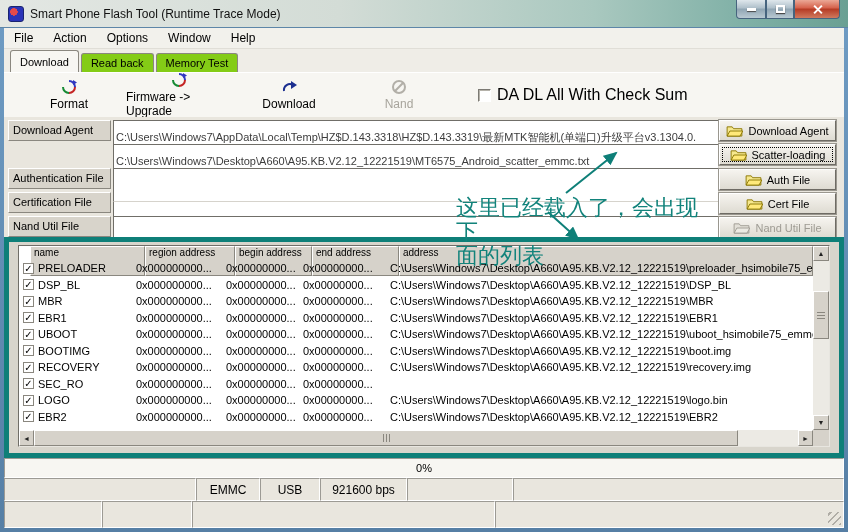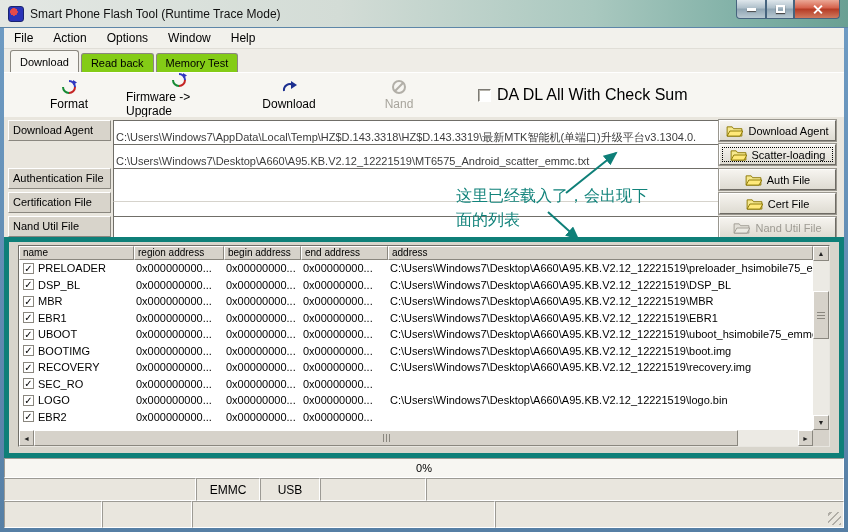--- a/index.html
+++ b/index.html
@@ -54,27 +54,27 @@
     font-size:11px; padding:16px 2px; color:#3c3c3c; }
   .sidecol { position:absolute; left:719px; top:117px; width:119px; }
   .side-btn { position:absolute; left:0; width:117px; height:21px; display:flex; align-items:center; justify-content:center;
     gap:5px; background:linear-gradient(#f6f4ef,#dedbd2); border:1px solid; border-color:#fff #6e6b64 #6e6b64 #fff;
     box-shadow:0 0 0 1px #9a978f; font-size:11px; }
   .side-btn.focused { outline:1px dotted #000; outline-offset:-4px; }
   .side-btn.disabled { color:#9e9b93; }
 
   
   .tealbox { position:absolute; left:4px; top:237px; width:840px; height:221px; border:5px solid #0E7F78; background:#d8d5cc; }
-  .anno-text { position:absolute; left:456px; top:184px; width:262px; color:#12837B; font-size:16px; line-height:24px; z-index:30; }
+  .anno-text { position:absolute; left:456px; top:196px; width:262px; color:#12837B; font-size:22px; line-height:24px; z-index:30; }
   .anno-svg { position:absolute; left:0; top:0; width:848px; height:532px; pointer-events:none; z-index:29; }
 
   
   .list-wrap { position:absolute; left:9px; top:3px; width:812px; height:202px; background:#fff;
     border:1px solid; border-color:#706e68 #e8e6e0 #e8e6e0 #706e68; }
-  .list-header { position:absolute; left:0; top:0; right:16px; height:14px; display:grid;
+  .list-header { position:absolute; left:11px; top:0; right:16px; height:30px; display:grid;
     grid-template-columns:115px 90px 77px 87px 1fr; }
   .hcell { background:#d6d2ca; border:1px solid; border-color:#fff #8a877f #8a877f #fff; padding-left:3px;
     font-size:10px; line-height:12px; white-space:nowrap; overflow:hidden; }
   .list-body { position:absolute; left:0; top:14px; right:16px; bottom:16px; overflow:hidden; }
   .lrow { display:grid; grid-template-columns:115px 90px 77px 87px 1fr; height:16.5px; align-items:center; }
   .lcell { white-space:nowrap; overflow:hidden; font-size:11px; padding-left:2px; }
   .c0 { display:flex; align-items:center; gap:4px; padding-left:4px; }
   .rowchk { width:11px; height:11px; background:#fff; border:1px solid #8a877f; font-size:10px; line-height:10px;
     text-align:center; color:#000; flex:0 0 auto; }
   
@@ -336,20 +336,21 @@
             <div class="lcell">C:\Users\Windows7\Desktop\A660\A95.KB.V2.12_12221519\logo.bin</div>
           </div>
           <div class="lrow">
             <div class="lcell c0">
               <span class="rowchk">✓</span>
               <span>EBR2</span>
             </div>
             <div class="lcell">0x000000000...</div>
             <div class="lcell">0x00000000...</div>
             <div class="lcell">0x00000000...</div>
+            <div class="lcell">C:\Users\Windows7\Desktop\A660\A95.KB.V2.12_12221519\EBR2</div>
           </div>
         </div>
       <div class="vscroll">
         <div class="sbtn" style="top:0">▲</div>
         <div class="vthumb">
             <span class="grip-v"></span>
           </div>
         <div class="sbtn" style="bottom:0">▼</div>
       </div>
       <div class="hscroll">
@@ -363,20 +364,21 @@
     </div>
   </div>
 
   <div class="progress-row">
     <span>0%</span>
   </div>
   <div class="status1">
     <div class="scell" style="width:192px"></div>
     <div class="scell" style="width:64px">EMMC</div>
     <div class="scell" style="width:60px">USB</div>
+    <div class="scell" style="width:87px">921600 bps</div>
     <div class="scell" style="width:106px"></div>
     <div class="scell" style="flex:1"></div>
   </div>
   <div class="status2">
     <div class="scell" style="width:98px"></div>
     <div class="scell" style="width:90px"></div>
     <div class="scell" style="width:303px"></div>
     <div class="scell" style="flex:1">
       <span class="grip-resize"></span>
     </div>

